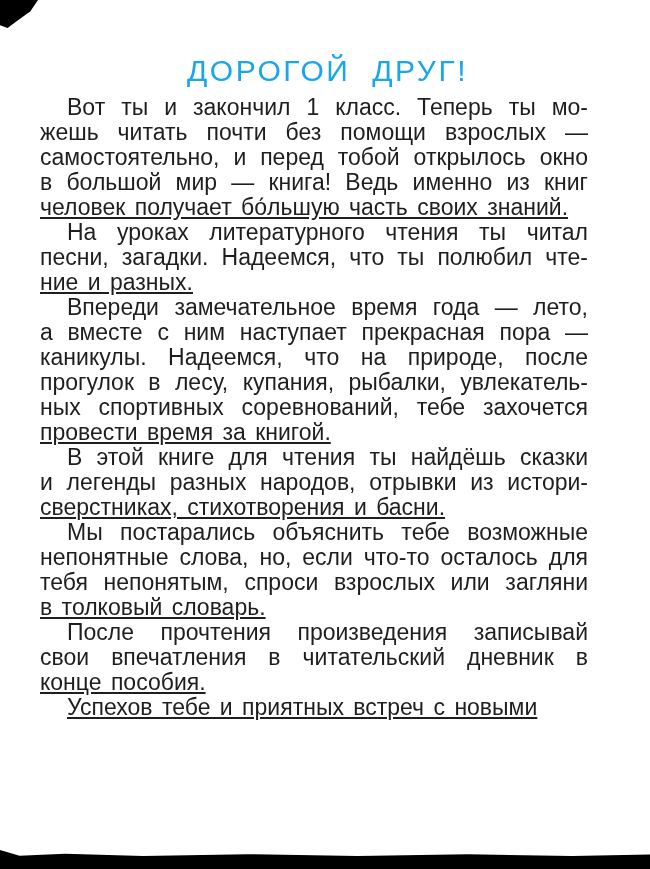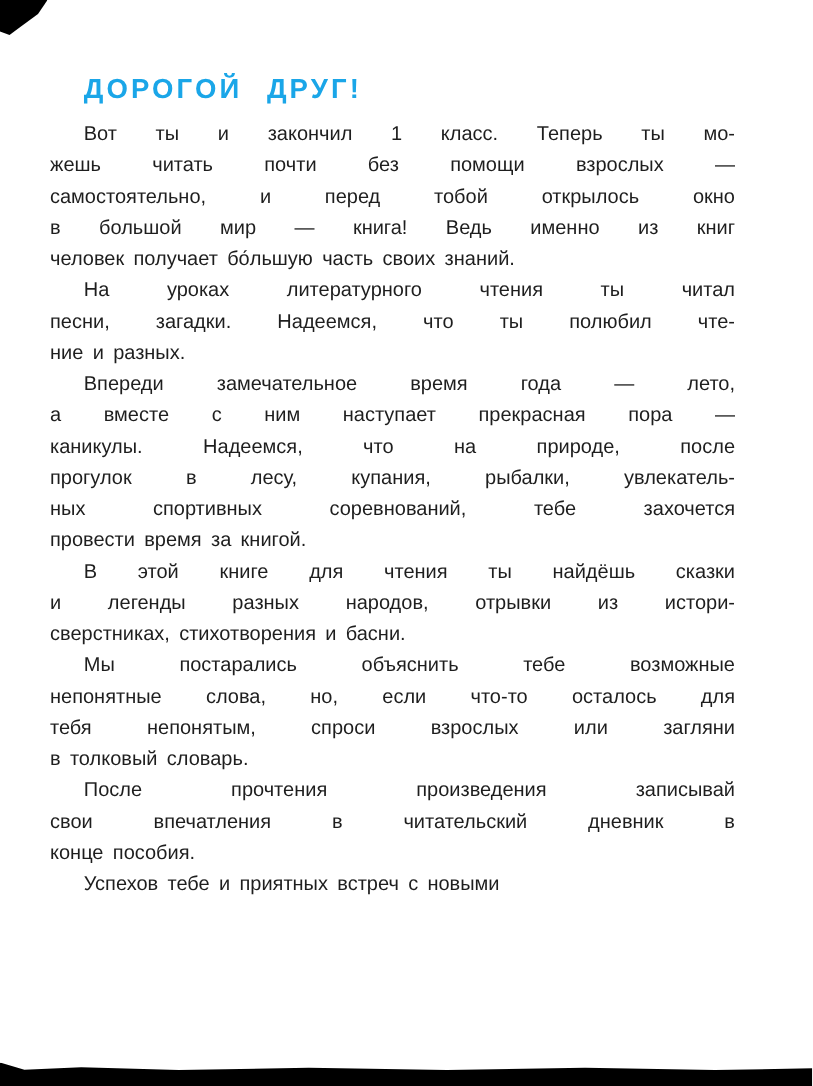--- a/index.html
+++ b/index.html
@@ -12,41 +12,42 @@
     font-family: "Liberation Sans", sans-serif;
   }
   .page {
     position: absolute;
     left: 40px;
     top: 60px;
     width: 548px;
   }
   .title {
     margin: 0 0 0 27px;
-    font-size: 22px;
+    font-size: 30px;
     line-height: 22px;
-    font-weight: bold;
+    font-weight: normal;
     letter-spacing: 2.5px;
     word-spacing: 11px;
     color: var(--accent, #1aa6e8);
+    text-align: center;
   }
   .text {
     margin-top: 13px;
-    font-size: 16px;
+    font-size: 23px;
     line-height: 25px;
     color: var(--ink, #1e1e1e);
     word-spacing: 3px;
   }
   .para { margin: 0; }
   .para .line {
     text-align: justify;
     text-align-last: justify;
     white-space: normal;
   }
-  .para .line:last-child { text-align-last: left; }
+  .para .line:last-child { text-align-last: left; text-decoration: underline; }
   .para .line.first { padding-left: 27px; }
   
   .corner-mark {
     position: absolute;
     left: 0; top: 0;
     width: 38px; height: 28px;
     background: #000;
     clip-path: polygon(0 0, 100% 0, 80% 40%, 42% 78%, 20% 100%, 0 90%);
   }
   .bottom-bar {

